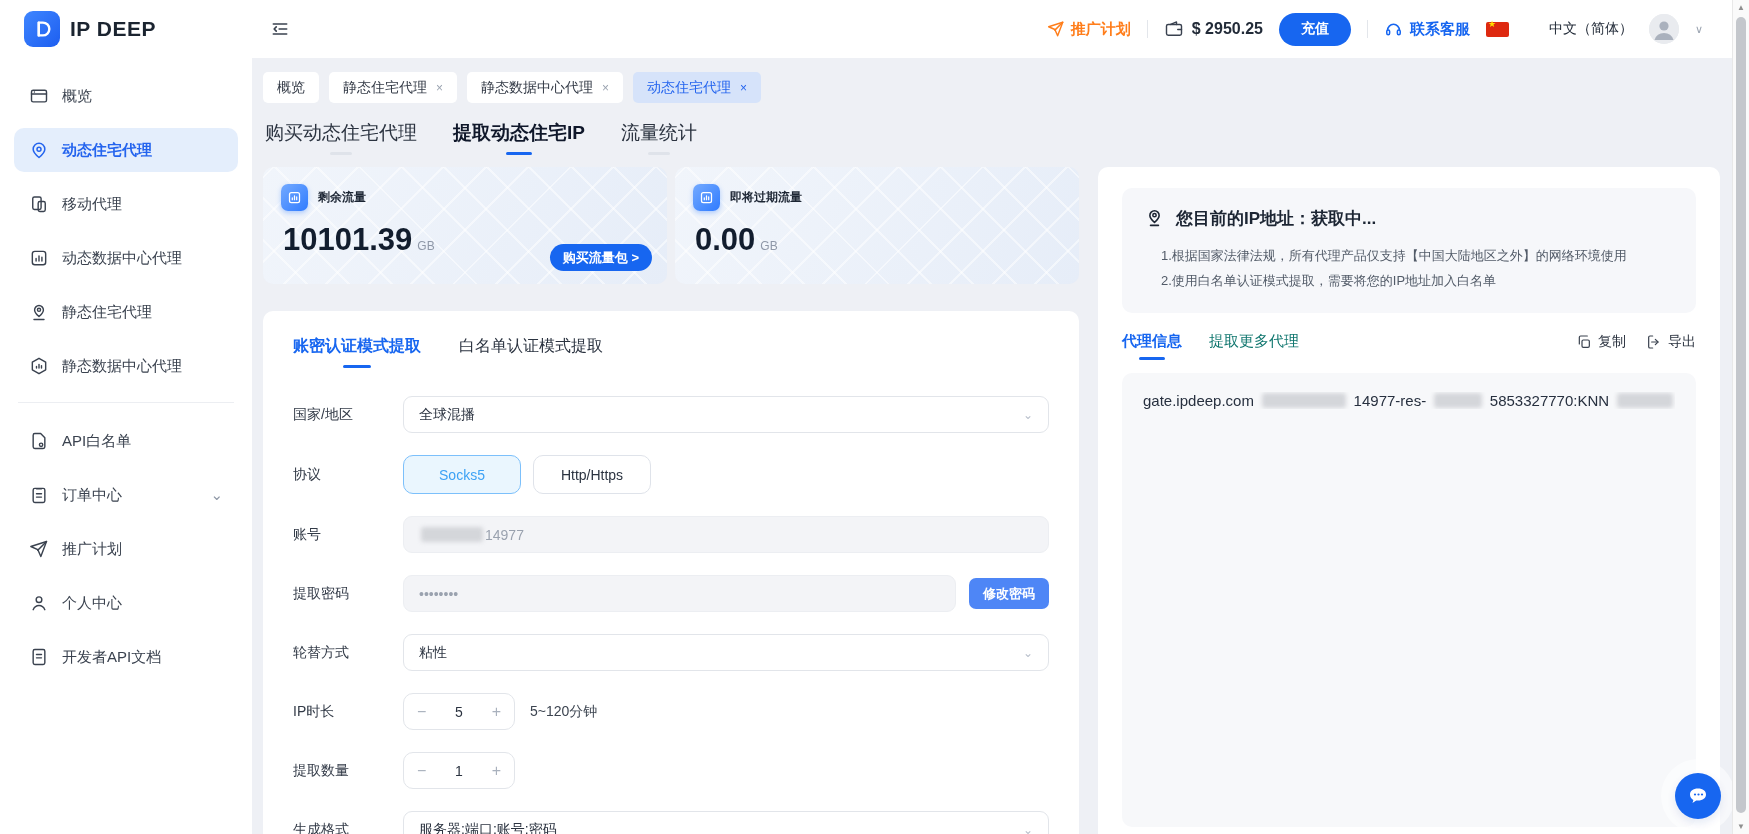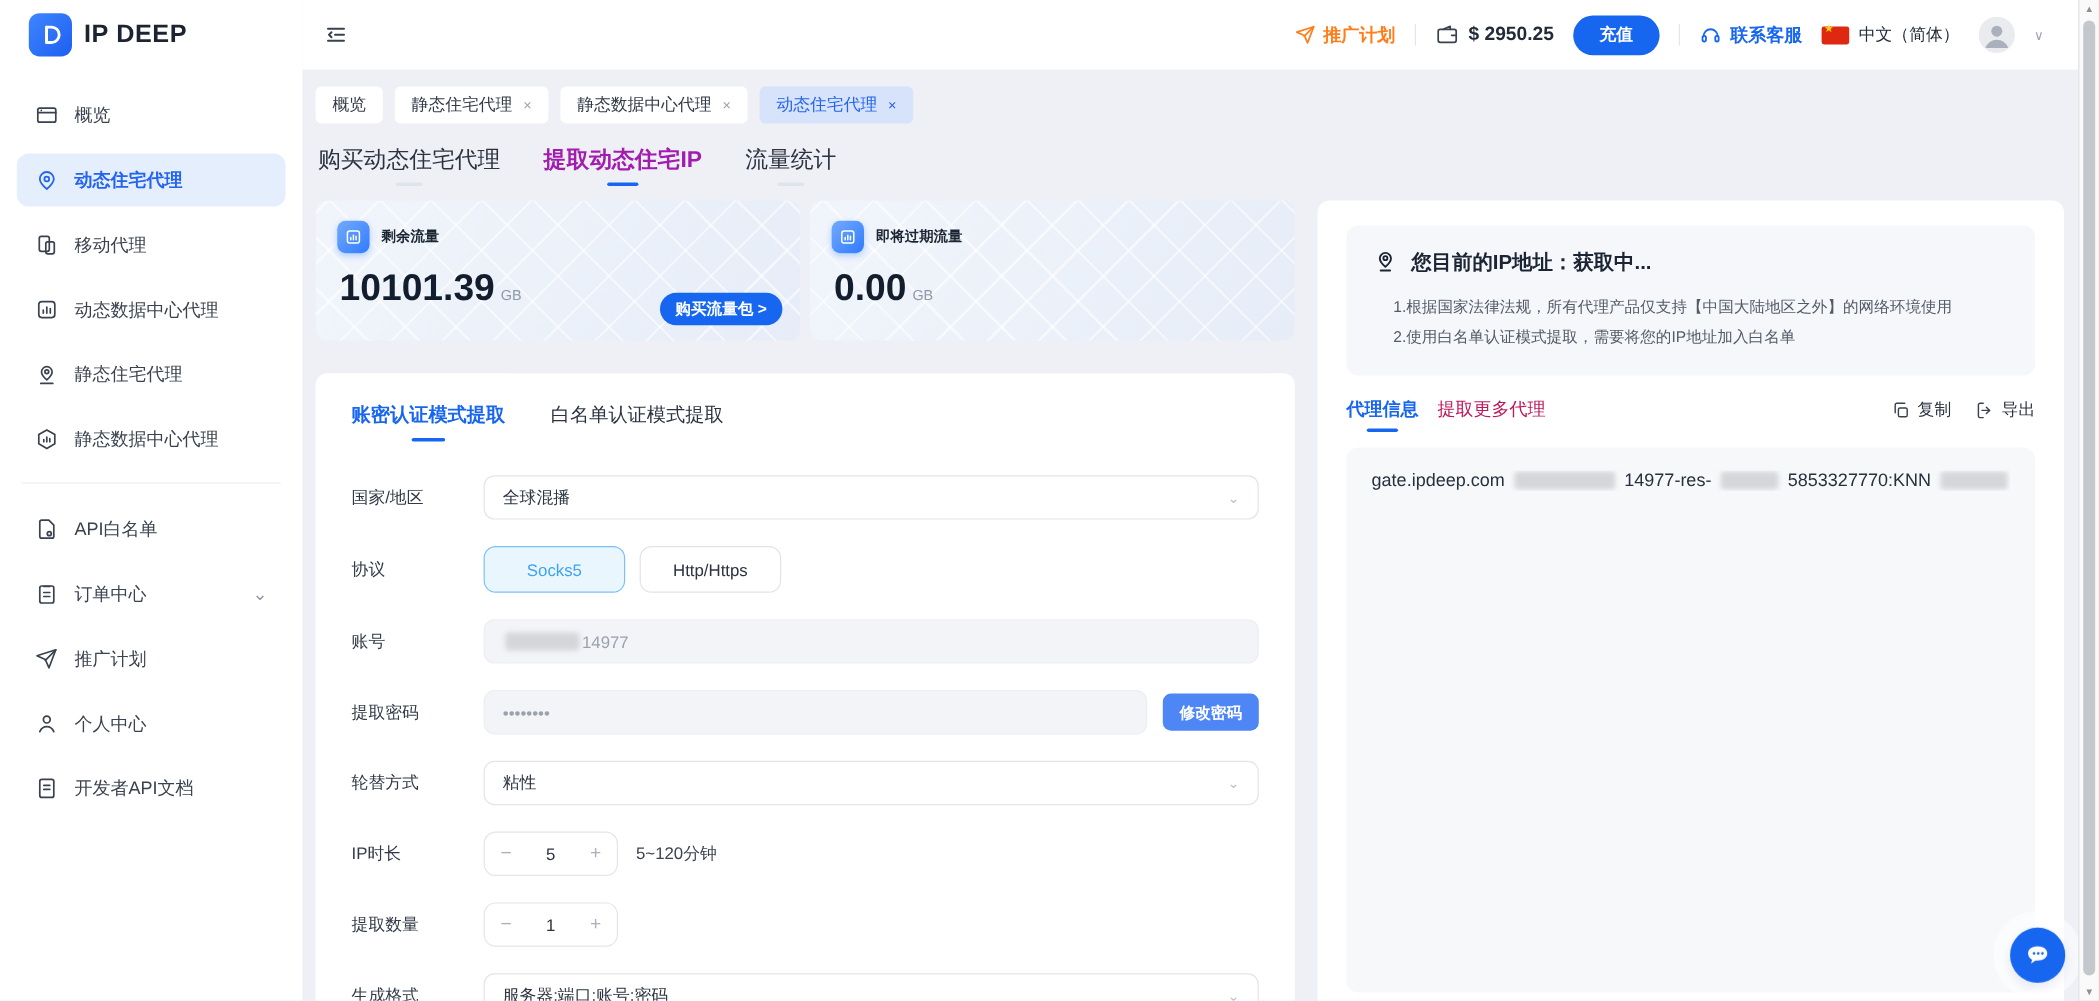--- a/index.html
+++ b/index.html
@@ -40,39 +40,39 @@
   .vsep { width:1px; height:18px; background:#e3e6eb; }
   .wallet { display:flex; align-items:center; gap:8px; color:#222b38; font-weight:bold; font-size:16px; }
   .wallet svg { width:20px; height:20px; color:#39414f; }
   .recharge-btn { background:#1766f0; color:#fff; border:none; border-radius:17px; height:33px;
     padding:0 22px; font-size:14px; font-weight:bold; cursor:pointer; font-family:inherit; }
   .support { display:flex; align-items:center; gap:7px; color:#1766f0; font-weight:bold; font-size:15px; cursor:pointer; }
   .support svg { width:19px; height:19px; }
   .lang-group { display:flex; align-items:center; gap:8px; cursor:pointer; }
   .flag { width:23px; height:15px; background:#de2910; border-radius:2px; position:relative; }
   .flag::before { content:"★"; position:absolute; left:2px; top:-3px; color:#ffde00; font-size:9px; }
-  .lang { font-size:14px; color:#222b38; }
+  .lang { font-size:14px; color:#222b38;margin-left:32px; }
   .avatar { width:30px; height:30px; border-radius:50%; background:#e9ebef; display:grid; place-items:center; cursor:pointer; }
   .avatar svg { width:30px; height:30px; }
   .chev-small { color:#9aa3b0; font-size:11px; }
 
   
   .main { flex:1; padding:14px 29px 0 11px; display:flex; flex-direction:column; min-height:0; }
   .chip-row { display:flex; gap:10px; }
   .chip { background:#fff; border-radius:5px; height:31px; display:flex; align-items:center;
     padding:0 14px; font-size:14px; color:#333a46; gap:9px; cursor:pointer; }
   .chip .x { color:#9aa3b0; font-size:12px; line-height:1; cursor:pointer; }
   .chip.active { background:#d6e3fa; color:#2464ee; }
   .chip.active .x { color:#2464ee; }
 
   .subtab-row { display:flex; gap:36px; margin:17px 0 0 2px; }
   .subtab { font-size:19px; color:#2b3340; padding-bottom:9px; position:relative; cursor:pointer; }
   .subtab::after { content:""; position:absolute; bottom:0; left:50%; transform:translateX(-50%);
     width:22px; height:3px; border-radius:2px; background:#dfe3ea; }
-  .subtab.active { color:#a21caf; font-weight:bold; }
+  .subtab.active { color:#0f172a; font-weight:bold; }
   .subtab.active::after { background:#1766f0; width:26px; }
 
   .content-row { display:flex; gap:19px; flex:1; margin-top:12px; margin-bottom:-14px; min-height:0; }
   .left-col { width:816px; flex-shrink:0; display:flex; flex-direction:column; }
 
   .cards-row { display:flex; gap:8px; }
   .stat-card { flex:1; height:117px; border-radius:10px; position:relative; padding:17px 18px; overflow:hidden;
     background-image:
       repeating-linear-gradient(45deg, rgba(255,255,255,.5) 0 2px, transparent 2px 30px),
       repeating-linear-gradient(-45deg, rgba(255,255,255,.5) 0 2px, transparent 2px 30px),
@@ -114,22 +114,22 @@
     align-items:center; justify-content:space-between; padding:0 13px; font-size:14px; color:#2b3340; background:#fff; }
   .stepper .op { color:#a9b1bd; font-size:16px; cursor:pointer; }
   .hint { margin-left:15px; font-size:14px; color:#3c4450; }
 
   
   .right-panel { flex:1; background:#fff; border-radius:10px; padding:21px 24px; display:flex; flex-direction:column; min-width:0; }
   .ip-box { background:#f6f7fa; border-radius:10px; padding:19px 22px; }
   .ip-head { display:flex; align-items:flex-start; gap:11px; font-size:17px; font-weight:bold; color:#1c2533; }
   .ip-head svg { width:21px; height:21px; }
   .ip-notes { margin-top:13px; padding-left:17px; font-size:13px; color:#525b68; line-height:1.95; }
-  .rp-tabs { display:flex; align-items:flex-end; margin-top:19px; gap:16px;font-family:Liberation Mono, monospace; }
-  .rp-tab { font-size:15px; color:#be185d; padding-bottom:9px; position:relative; cursor:pointer; }
+  .rp-tabs { display:flex; align-items:flex-end; margin-top:19px; gap:27px;font-family:Liberation Mono, monospace; }
+  .rp-tab { font-size:15px; color:#0f766e; padding-bottom:9px; position:relative; cursor:pointer; }
   .rp-tab.active { color:#1766f0; font-weight:bold; }
   .rp-tab.active::after { content:""; position:absolute; left:50%; transform:translateX(-50%); bottom:0;
     width:26px; height:3px; background:#1766f0; border-radius:2px; }
   .rp-tools { margin-left:auto; display:flex; gap:20px; align-items:center; padding-bottom:9px; }
   .tool { display:flex; align-items:center; gap:6px; font-size:14px; color:#2b3340; cursor:pointer; }
   .tool svg { width:16px; height:16px; color:#3a424f; }
   .result-box { background:#f7f8fa; border-radius:10px; margin-top:13px; flex:1; padding:19px 21px;
     font-size:15px; color:#27303f; }
   .proxy-line { display:flex; align-items:center; white-space:nowrap; overflow:hidden;justify-content:space-between; }
 

